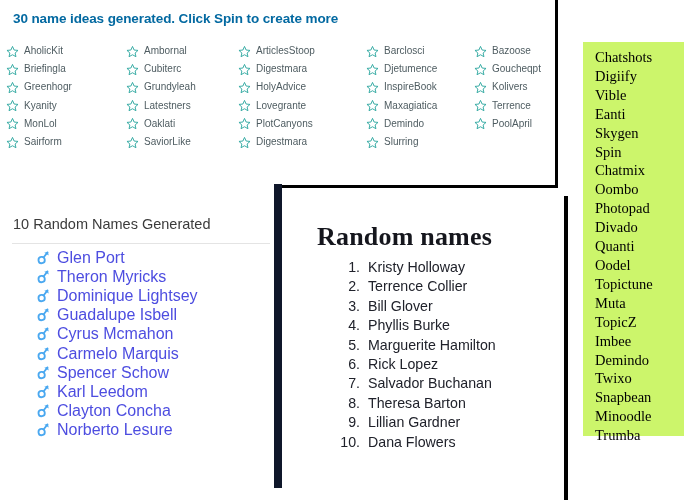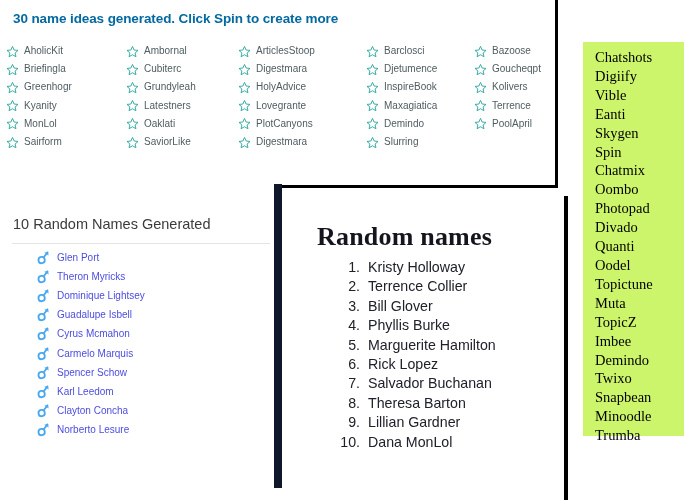--- a/index.html
+++ b/index.html
@@ -108,21 +108,21 @@
     white-space: nowrap;
   }
   .male-icon {
     flex: 0 0 auto;
     width: 14px;
     height: 14px;
     margin-right: 7px;
     display: block;
   }
   .male-label {
-    font-size: 10px;
+    font-size: 16px;
     color: #4d4de0;
     line-height: 1;
   }
 
   
   #numbered-panel {
     position: absolute;
     left: 286px;
     top: 196px;
     width: 282px;
@@ -482,21 +482,21 @@
   <ol id="numbered-list">
       <li>Kristy Holloway</li>
       <li>Terrence Collier</li>
       <li>Bill Glover</li>
       <li>Phyllis Burke</li>
       <li>Marguerite Hamilton</li>
       <li>Rick Lopez</li>
       <li>Salvador Buchanan</li>
       <li>Theresa Barton</li>
       <li>Lillian Gardner</li>
-      <li>Dana MonLol</li>
+      <li>Dana Flowers</li>
     </ol>
 </div>
 
 <div id="green-panel">
   <ul id="green-list">
       <li class="green-item">Chatshots</li>
       <li class="green-item">Digiify</li>
       <li class="green-item">Vible</li>
       <li class="green-item">Eanti</li>
       <li class="green-item">Skygen</li>

